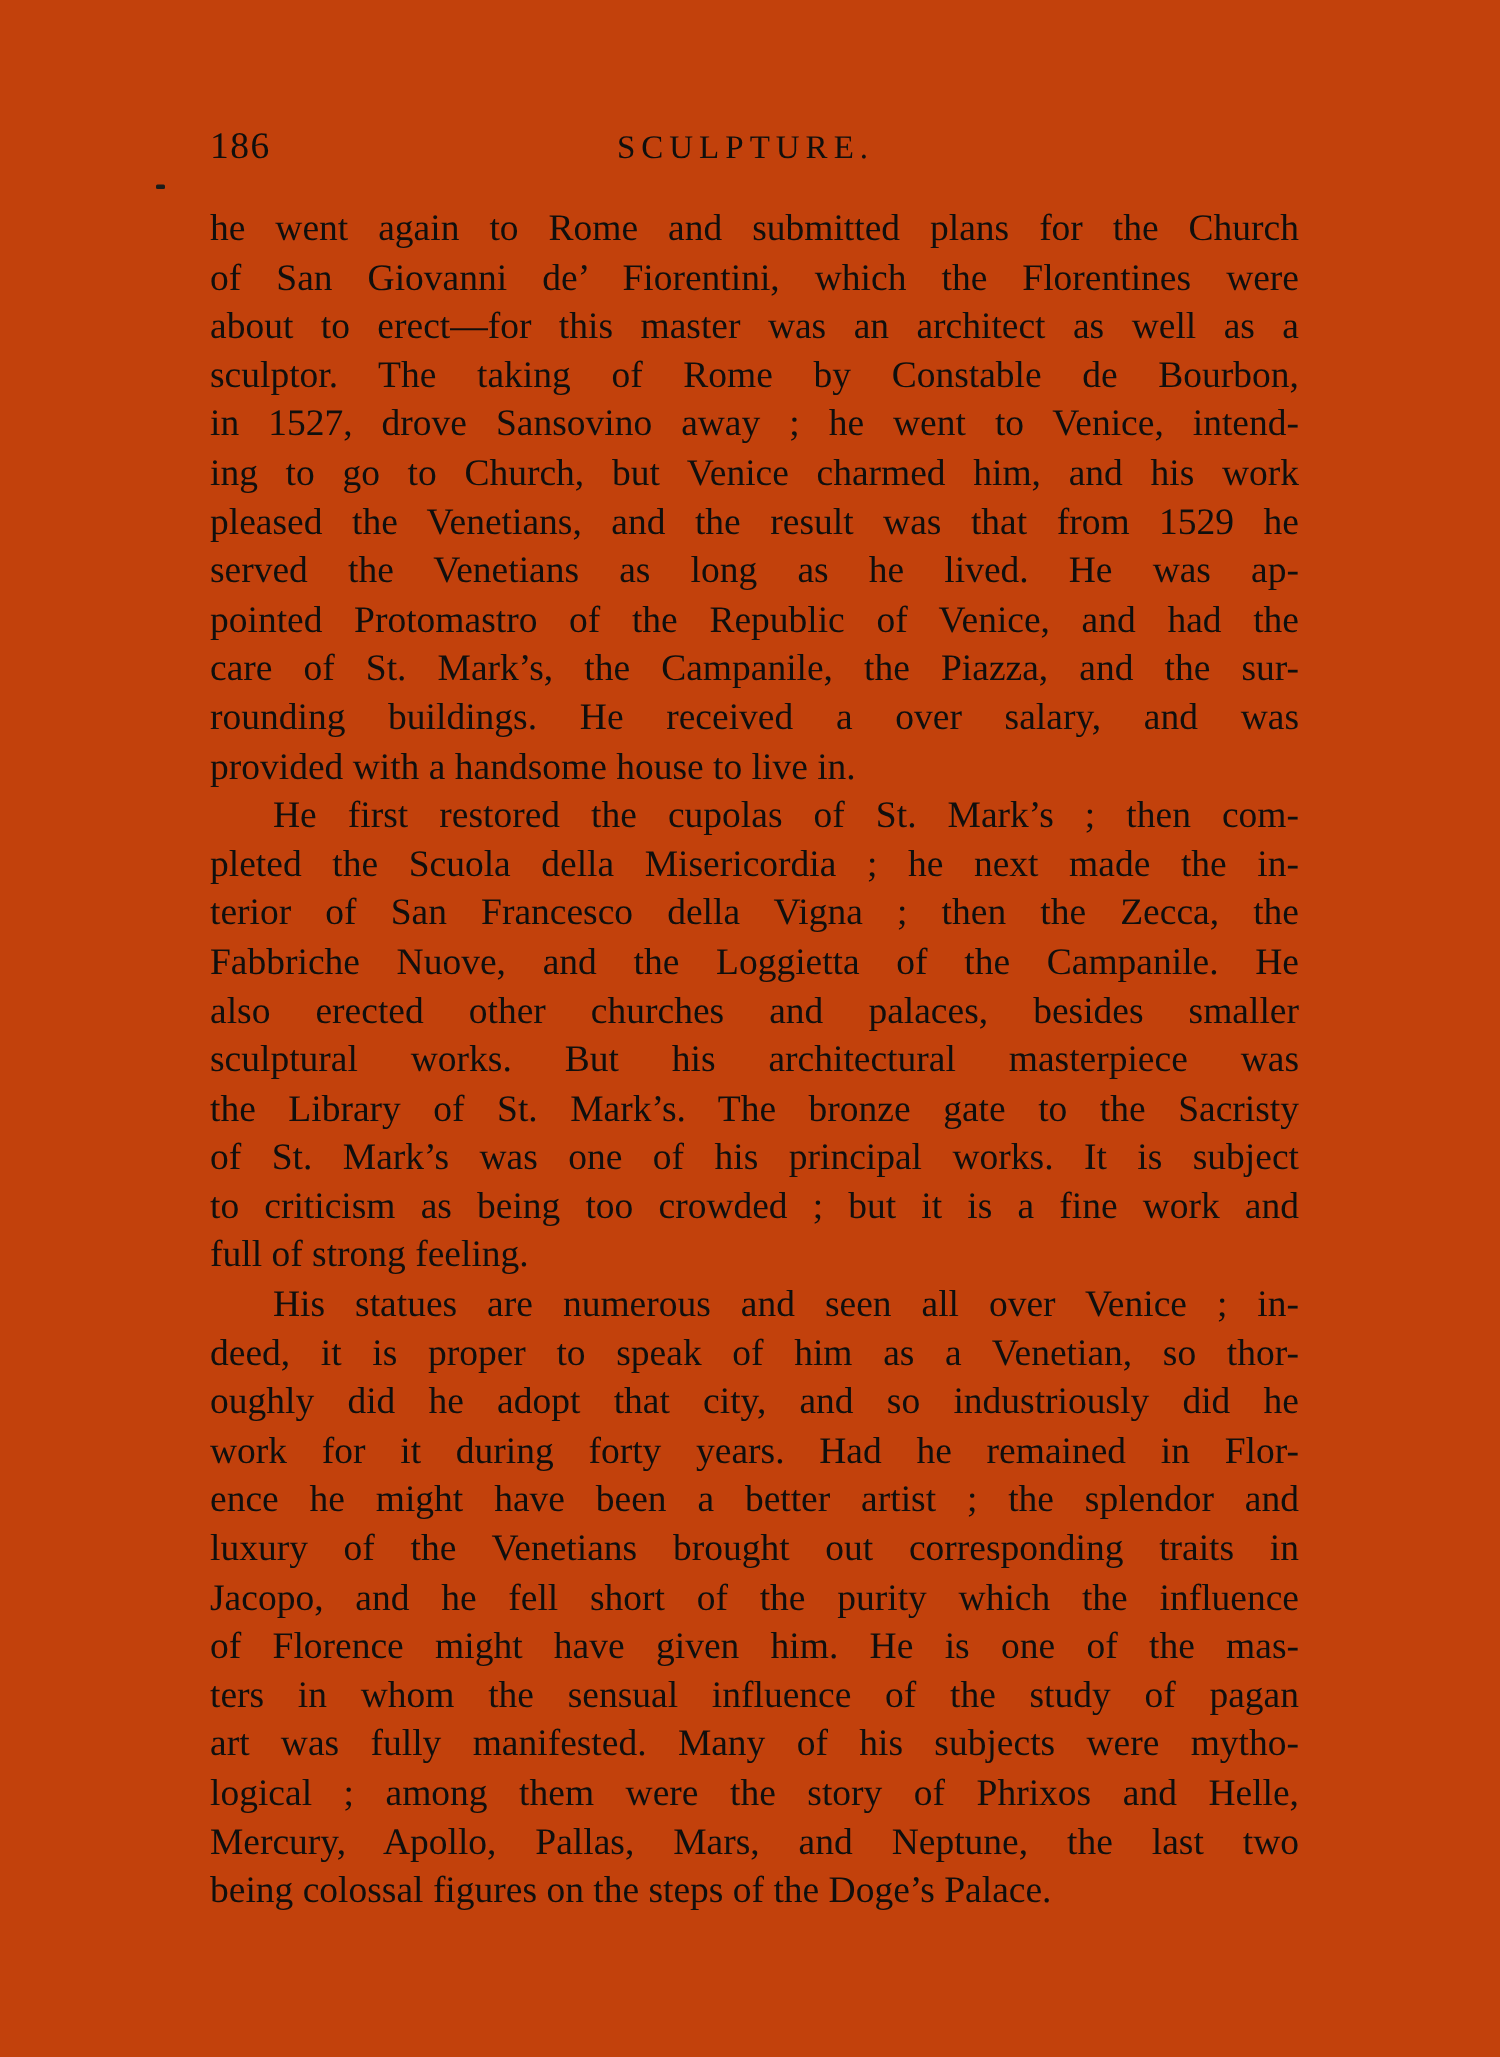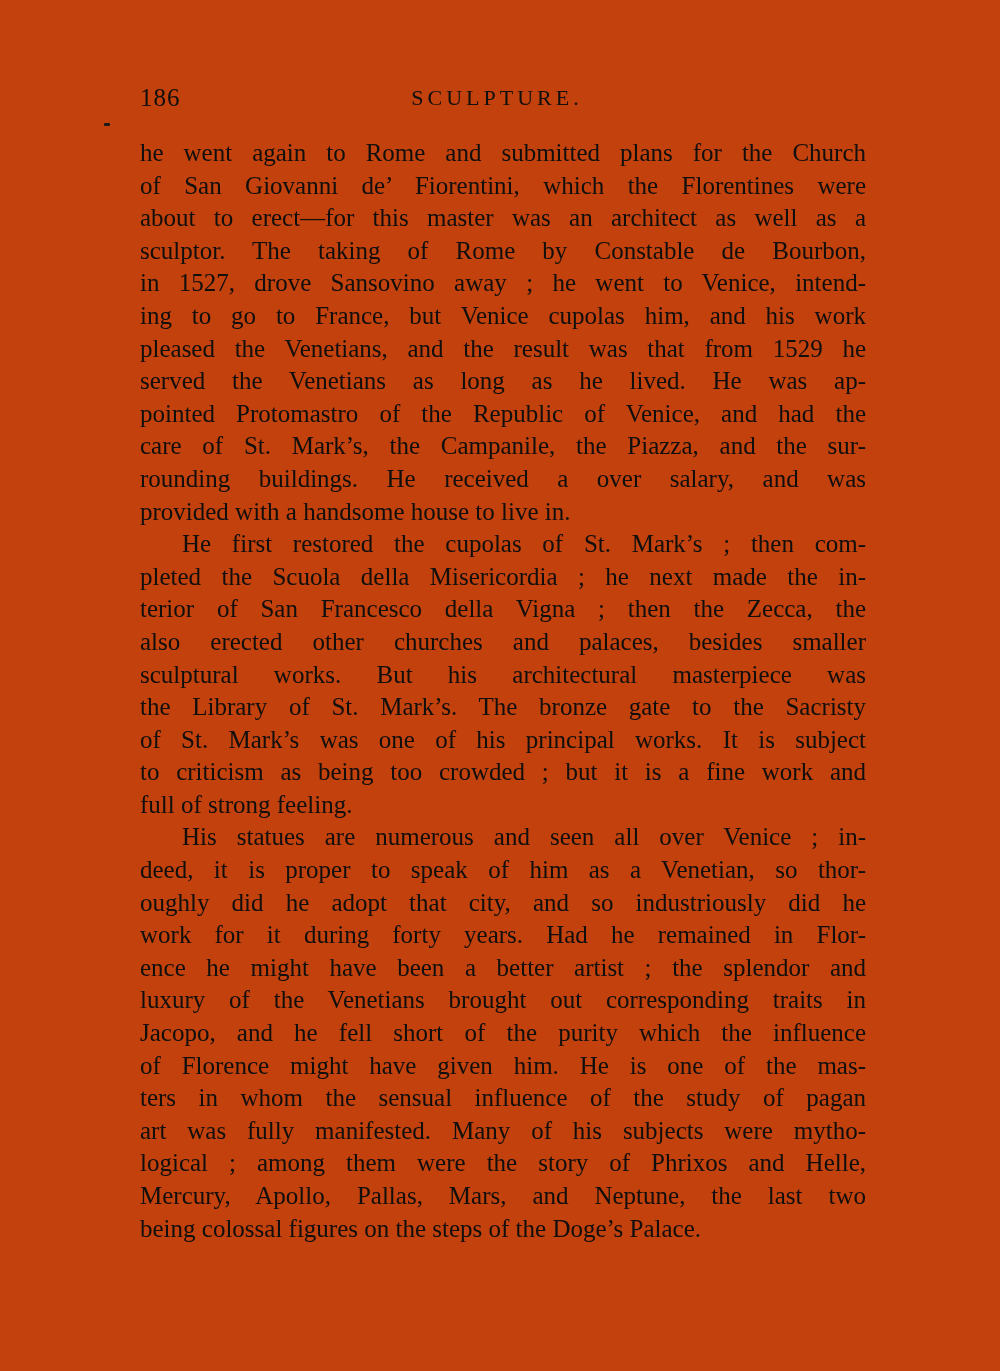--- a/index.html
+++ b/index.html
@@ -82,32 +82,33 @@
 
   <div class="artifact"></div>
 
   <main class="body-text">
       <div>
         <div class="line">he went again to Rome and submitted plans for the Church</div>
         <div class="line">of San Giovanni de’ Fiorentini, which the Florentines were</div>
         <div class="line">about to erect—for this master was an architect as well as a</div>
         <div class="line">sculptor. The taking of Rome by Constable de Bourbon,</div>
         <div class="line">in 1527, drove Sansovino away ; he went to Venice, intend-</div>
-        <div class="line">ing to go to France, but Venice cupolas him, and his work</div>
+        <div class="line">ing to go to Church, but Venice charmed him, and his work</div>
         <div class="line">pleased the Venetians, and the result was that from 1529 he</div>
         <div class="line">served the Venetians as long as he lived. He was ap-</div>
         <div class="line">pointed Protomastro of the Republic of Venice, and had the</div>
         <div class="line">care of St. Mark’s, the Campanile, the Piazza, and the sur-</div>
         <div class="line">rounding buildings. He received a over salary, and was</div>
         <div class="line last">provided with a handsome house to live in.</div>
       </div>
       <div>
         <div class="line indent">He first restored the cupolas of St. Mark’s ; then com-</div>
         <div class="line">pleted the Scuola della Misericordia ; he next made the in-</div>
         <div class="line">terior of San Francesco della Vigna ; then the Zecca, the</div>
+        <div class="line">Fabbriche Nuove, and the Loggietta of the Campanile. He</div>
         <div class="line">also erected other churches and palaces, besides smaller</div>
         <div class="line">sculptural works. But his architectural masterpiece was</div>
         <div class="line">the Library of St. Mark’s. The bronze gate to the Sacristy</div>
         <div class="line">of St. Mark’s was one of his principal works. It is subject</div>
         <div class="line">to criticism as being too crowded ; but it is a fine work and</div>
         <div class="line last">full of strong feeling.</div>
       </div>
       <div>
         <div class="line indent">His statues are numerous and seen all over Venice ; in-</div>
         <div class="line">deed, it is proper to speak of him as a Venetian, so thor-</div>

